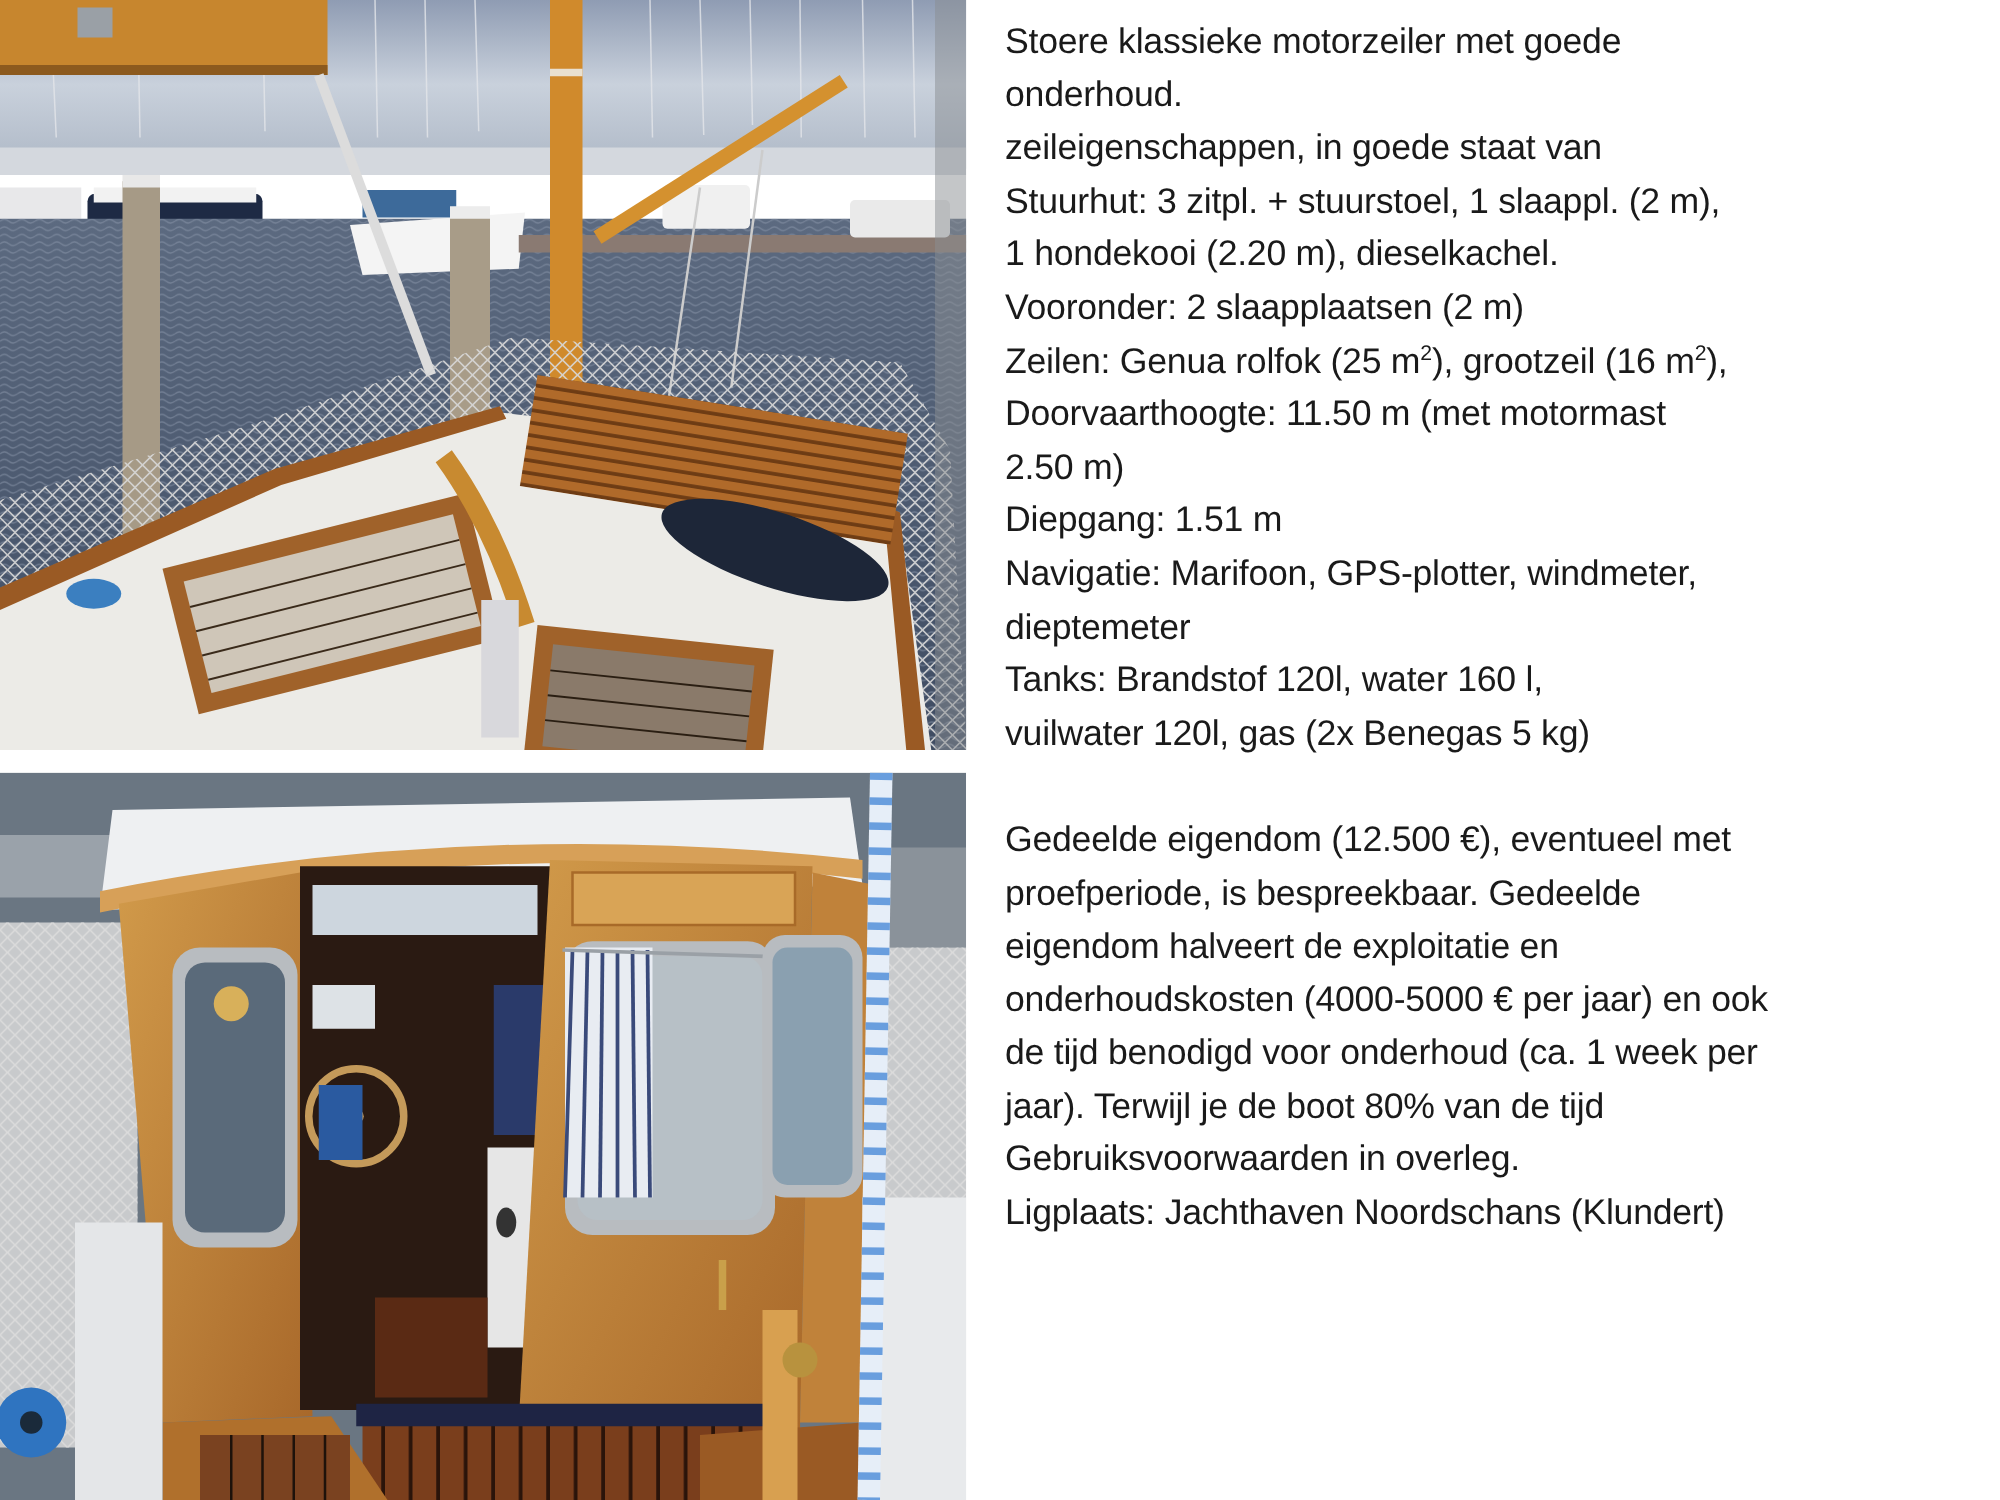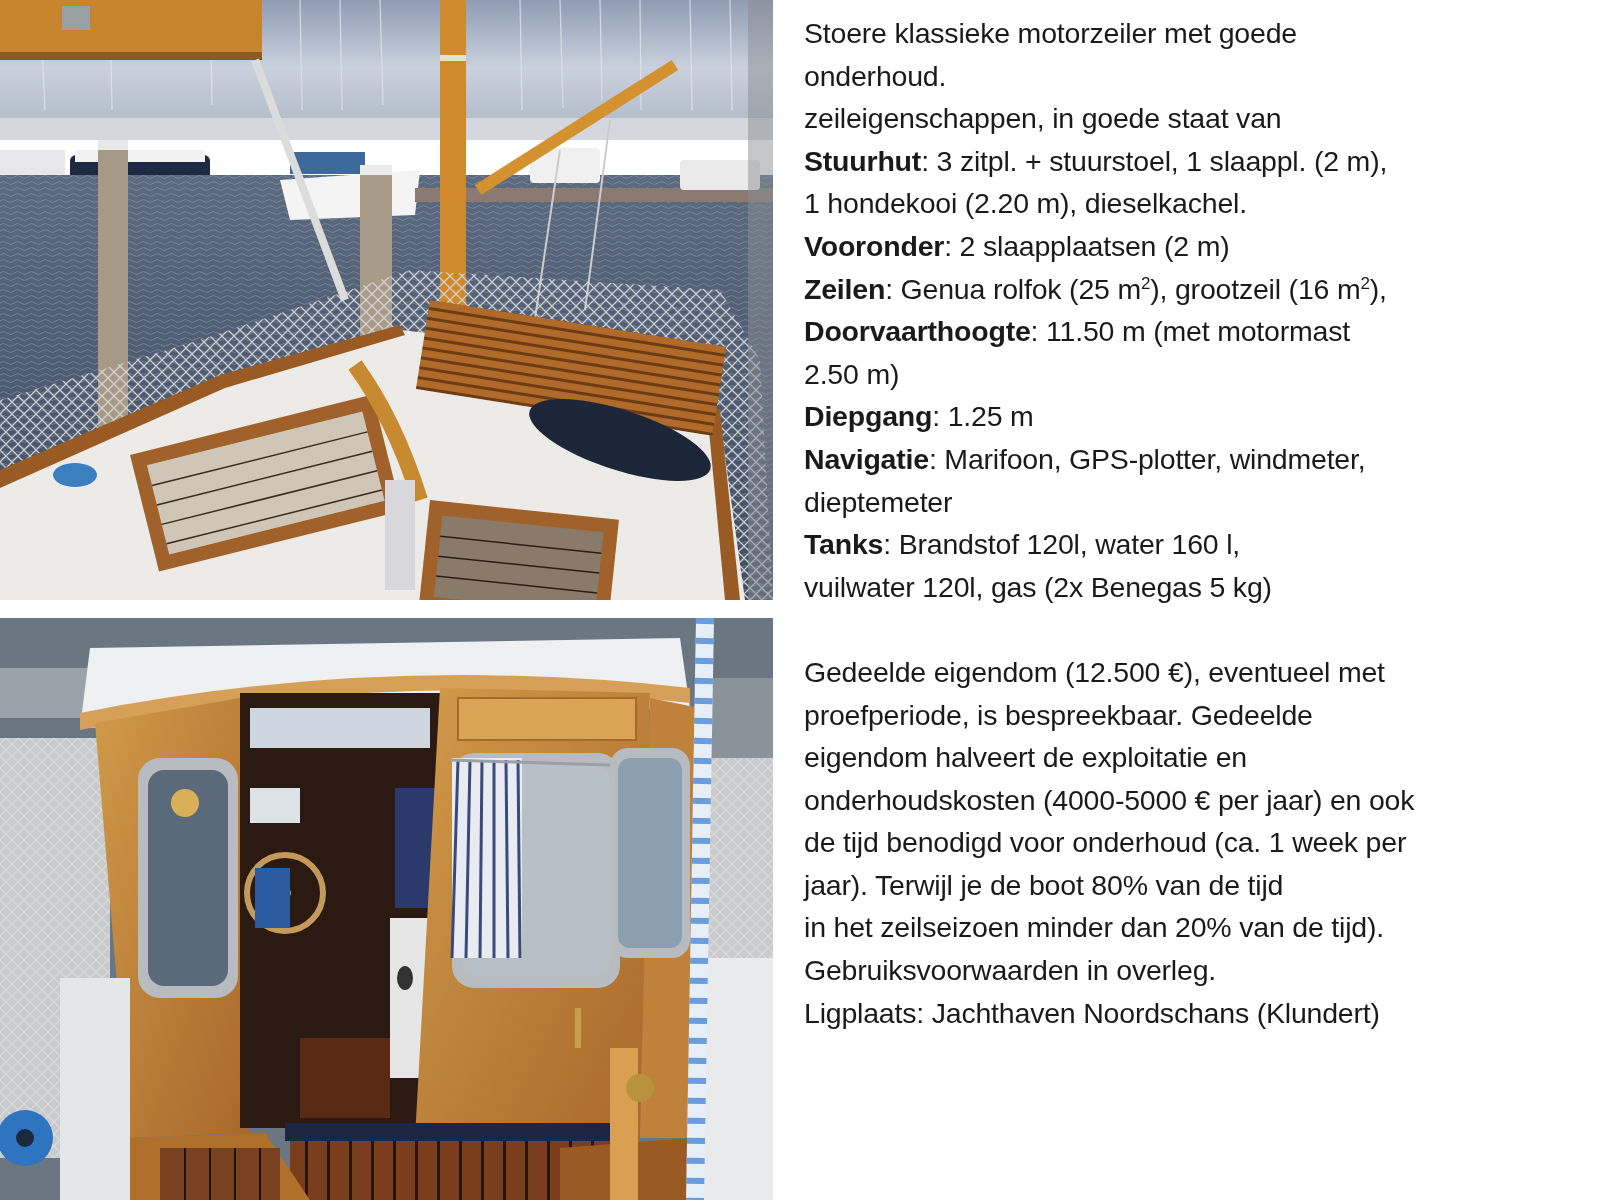--- a/index.html
+++ b/index.html
@@ -16,21 +16,21 @@
     #photo-bottom { top: 618px; height: 582px; }
     .photo svg { display: block; width: 100%; height: 100%; }
 
     #text-col {
       position: absolute; left: 804px; top: 12px; width: 790px;
     }
     .line {
       font-size: 28.5px; line-height: 42.6px; height: 42.6px;
       white-space: nowrap; letter-spacing: -0.2px;
     }
-    .line b { font-weight: 700; }
+    .line b { font-weight: 400; }
     .gap { height: 42.6px; }
     sup { font-size: 17px; line-height: 0; vertical-align: 10px; }
   </style>
 </head>
 <body>
 
 <div class="photo" id="photo-top">
   <svg viewBox="0 0 773 600" preserveAspectRatio="none">
     <defs>
       <linearGradient id="sky" x1="0" y1="0" x2="0" y2="1">
@@ -266,21 +266,21 @@
     <div class="line">
       <b>Zeilen</b><span>: Genua rolfok (25 m</span><sup>2</sup><span>), grootzeil (16 m</span><sup>2</sup><span>),</span>
     </div>
 
     <div class="line">
       <b>Doorvaarthoogte</b><span>: 11.50 m (met motormast</span>
     </div>
     <div class="line">2.50 m)</div>
 
     <div class="line">
-      <b>Diepgang</b><span>: 1.25 m</span>
+      <b>Diepgang</b><span>: 1.51 m</span>
     </div>
 
     <div class="line">
       <b>Navigatie</b><span>: Marifoon, GPS-plotter, windmeter,</span>
     </div>
     <div class="line">dieptemeter</div>
 
     <div class="line">
       <b>Tanks</b><span>: Brandstof 120l, water 160 l,</span>
     </div>
@@ -289,17 +289,16 @@
 
   <div class="gap"></div>
 
   <div>
     <div class="line">Gedeelde eigendom (12.500 €), eventueel met</div>
     <div class="line">proefperiode, is bespreekbaar. Gedeelde</div>
     <div class="line">eigendom halveert de exploitatie en</div>
     <div class="line">onderhoudskosten (4000-5000 € per jaar) en ook</div>
     <div class="line">de tijd benodigd voor onderhoud (ca. 1 week per</div>
     <div class="line">jaar). Terwijl je de boot 80% van de tijd</div>
-    <div class="line">in het zeilseizoen minder dan 20% van de tijd).</div>
     <div class="line">Gebruiksvoorwaarden in overleg.</div>
     <div class="line">Ligplaats: Jachthaven Noordschans (Klundert)</div>
   </div>
 </div>
 
 </body></html>

